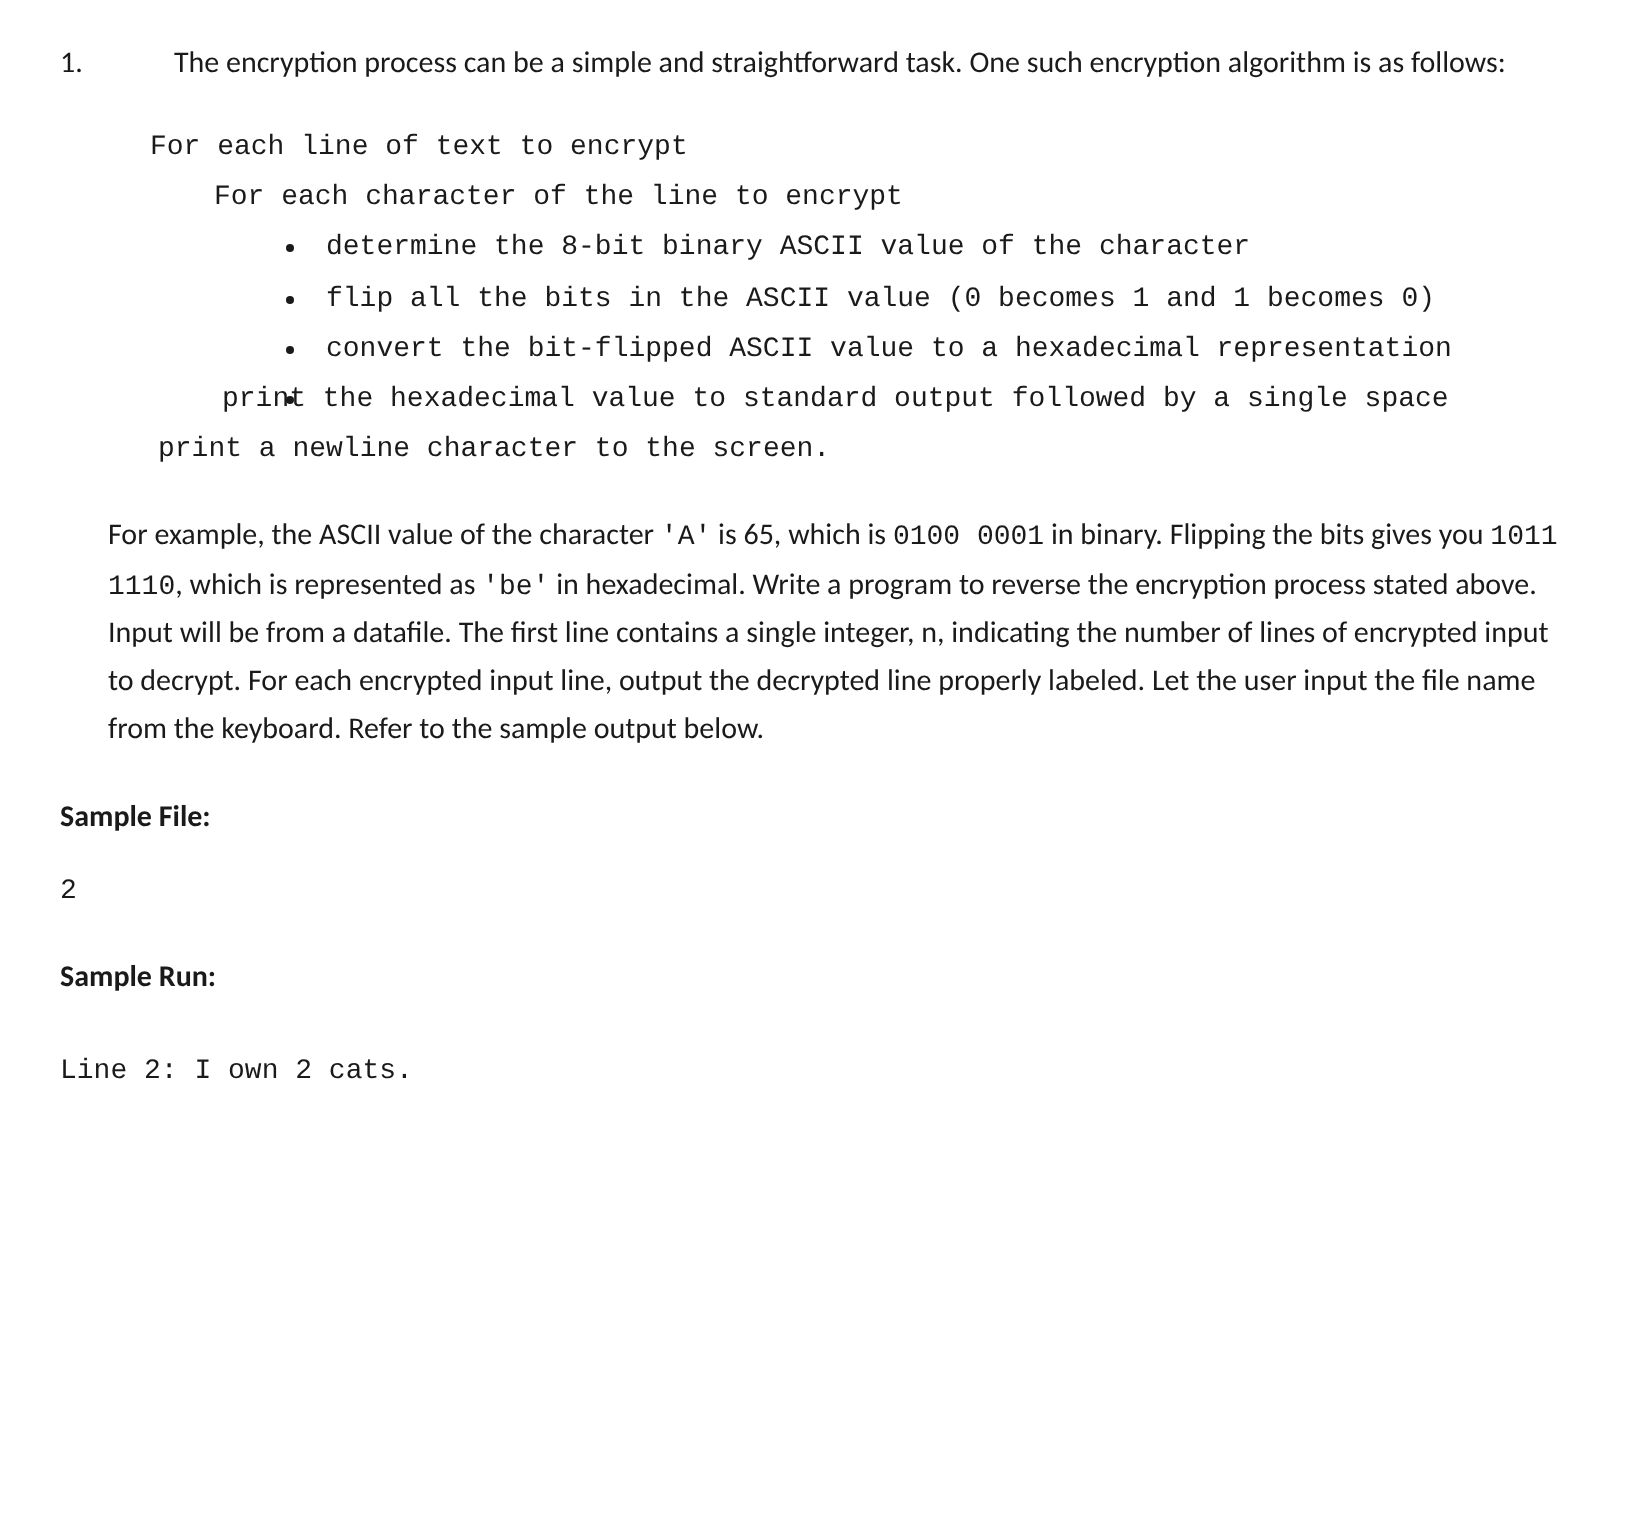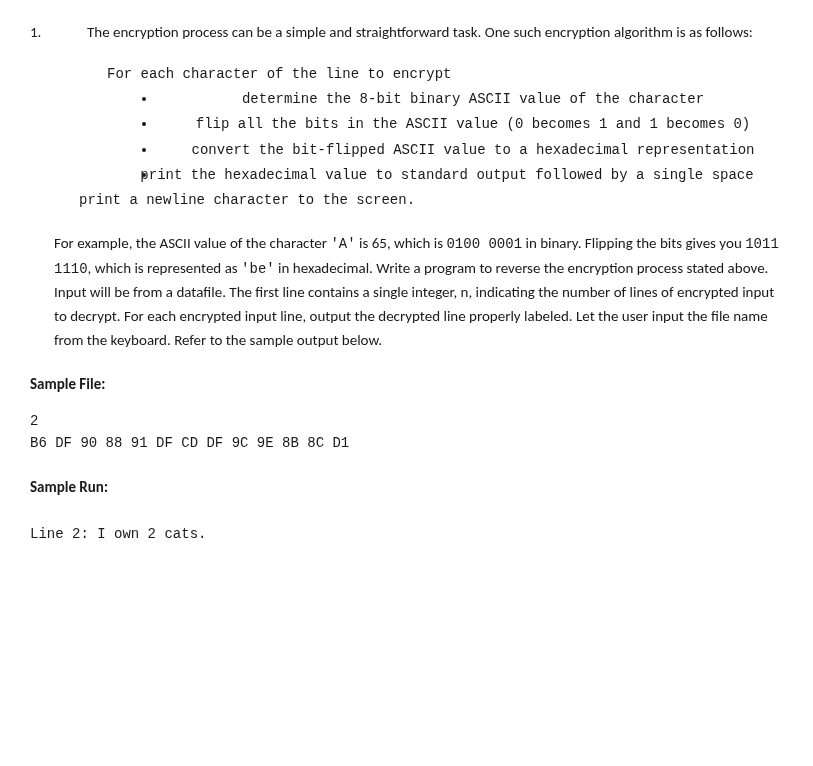--- a/index.html
+++ b/index.html
@@ -37,21 +37,20 @@
     .algo-line-1 { margin-left: 0; }
     .algo-line-2 { margin-left: 32px; }
     .algo-bullets {
       margin: 0;
       padding-left: 82px;
       list-style: disc;
     }
     .algo-bullets li {
       padding-left: 6px;
       margin: 0;
-      text-align: center;
     }
     .algo-line-last { margin-left: 4px; }
     .body-para {
       margin-top: 8px;
       margin-bottom: 18px;
       margin-left: 24px;
     }
     .section-label {
       font-weight: bold;
       margin-top: 20px;
@@ -70,39 +69,39 @@
   </style>
 </head>
 <body>
 
 <div>
   <span class="problem-number">1.</span>
   <span class="problem-intro">The encryption process can be a simple and straightforward task. One such encryption algorithm is as follows:</span>
 </div>
 
 <div class="algorithm-block mono">
+  <div class="algo-line-1">For each line of text to encrypt</div>
   <div class="algo-line-2">For each character of the line to encrypt</div>
   <ul class="algo-bullets">
     <li>determine the 8-bit binary ASCII value of the character</li>
     <li>flip all the bits in the ASCII value (0 becomes 1 and 1 becomes 0)</li>
     <li>convert the bit-flipped ASCII value to a hexadecimal representation</li>
     <li class="hang">print the hexadecimal value to standard output followed by a single space</li>
   </ul>
   <div class="algo-line-last">print a newline character to the screen.</div>
 </div>
 
 <div class="body-para">
   <span>For example, the ASCII value of the character </span><span class="mono">'A'</span><span> is 65, which is </span><span class="mono">0100  0001</span><span> in binary. Flipping the bits gives you </span><span class="mono">1011  1110</span><span>, which is represented as </span><span class="mono">'be'</span><span> in hexadecimal. Write a program to reverse the encryption process stated above. Input will be from a datafile. The first line contains a single integer, n, indicating the number of lines of encrypted input to decrypt. For each encrypted input line, output the decrypted line properly labeled.  Let the user input the file name from the keyboard.  Refer to the sample output below.</span>
 </div>
 
 <div class="section-label">Sample File:</div>
 
 <div class="sample-block mono">
   <div>2</div>
-  <div>B6 DF 90 88 91 DF CD DF 9C 9E 8B 8C D1</div>
 </div>
 
 <div class="section-label">Sample Run:</div>
 
 <div class="sample-block mono">
   <div class="run-gap"></div>
   <div>Line 2: I own 2 cats.</div>
 </div>
 
 </body></html>

